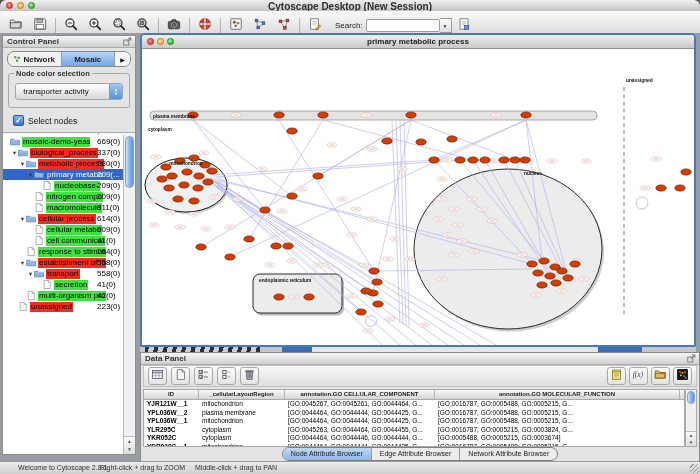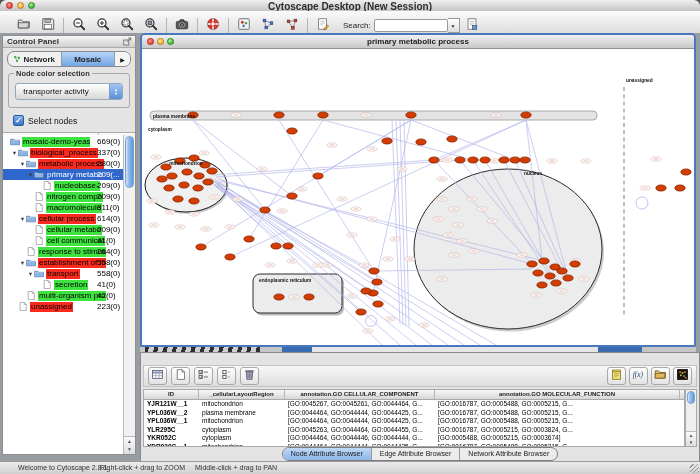--- a/index.html
+++ b/index.html
@@ -9,21 +9,21 @@
   .titlebar{position:absolute;top:0;left:0;right:0;height:11px;
     background:linear-gradient(#f0f0f0,#c4c4c4);border-bottom:1px solid #8f8f8f;border-radius:6px 6px 0 0;}
   .tl{position:absolute;width:7px;height:7px;border-radius:50%;top:2px;box-sizing:border-box;}
   .tl-close{left:6px;background:radial-gradient(circle at 35% 30%,#ff9d94,#ef443a 70%);border:1px solid #b4261e;}
   .tl-min{left:17px;background:radial-gradient(circle at 35% 30%,#ffe2a0,#f9b031 70%);border:1px solid #b8821d;}
   .tl-max{left:28px;background:radial-gradient(circle at 35% 30%,#b6f0a8,#37bb37 70%);border:1px solid #2a8a24;}
   .title-text{position:absolute;left:0;right:0;top:1px;text-align:center;font-size:10px;font-weight:bold;color:#2e2e2e;}
   
   .toolbar{position:absolute;top:11px;left:0;right:0;height:30px;box-sizing:border-box;
     background:linear-gradient(#fbfbfb,#d4d4d4);border-bottom:1px solid #949494;
-    display:flex;align-items:center;padding:0 12px;}
+    display:flex;align-items:center;padding:0 4px;}
   .tbtn{width:24px;height:17px;display:flex;align-items:center;justify-content:center;flex:none;}
   .tbtn svg{width:14px;height:14px;}
   .tsep{width:1px;height:15px;background:#b3b3b3;margin:0 3px;flex:none;}
   .searchwrap{display:flex;align-items:center;margin-left:8px;}
   .searchlabel{font-size:8px;color:#222;margin-right:3px;}
   .searchinput{width:68px;height:11px;font-size:8px;border:1px solid #9a9a9a;background:#fff;border-radius:2px;padding:0 2px;}
   .searchdrop{width:11px;height:13px;border:1px solid #9a9a9a;border-left:none;background:linear-gradient(#fff,#dcdcdc);
     font-size:5px;display:flex;align-items:center;justify-content:center;color:#333;}
   
   .desktop{position:absolute;top:33px;left:0;right:0;bottom:12px;background:#989da3;}
@@ -760,20 +760,27 @@
     </div>
 
     <div class="bg-strip">
       <div class="bgs1"></div>
       <div class="bgs2"></div>
       <div class="bgs3"></div>
       <div class="bgs4"></div>
     </div>
 
     <div class="data-panel">
+      <div class="panel-title">
+        <span>Data Panel</span>
+        <span class="float-icon"><svg viewBox="0 0 9 9">
+              <rect x=".8" y="3" width="5" height="5" fill="#e5e5e5" stroke="#666" stroke-width=".8"></rect>
+              <path d="M4 4.8L7.8 1M7.8 1H5.2M7.8 1v2.6" stroke="#666" stroke-width=".9" fill="none"></path>
+            </svg></span>
+      </div>
       <div class="dp-toolbar">
         <div style="display:flex;gap:4px;">
             <div class="dbtn">
               <span><svg viewBox="0 0 16 16">
                   <rect x="2" y="3" width="12" height="10" fill="#fff" stroke="#556"></rect>
                   <rect x="2" y="3" width="12" height="3" fill="#c8d4ea" stroke="#556" stroke-width=".8"></rect>
                   <path d="M2 6h12M2 9.5h12M6 3v10M10 3v10" stroke="#88a" stroke-width=".8"></path>
                 </svg></span>
             </div>
             <div class="dbtn">

